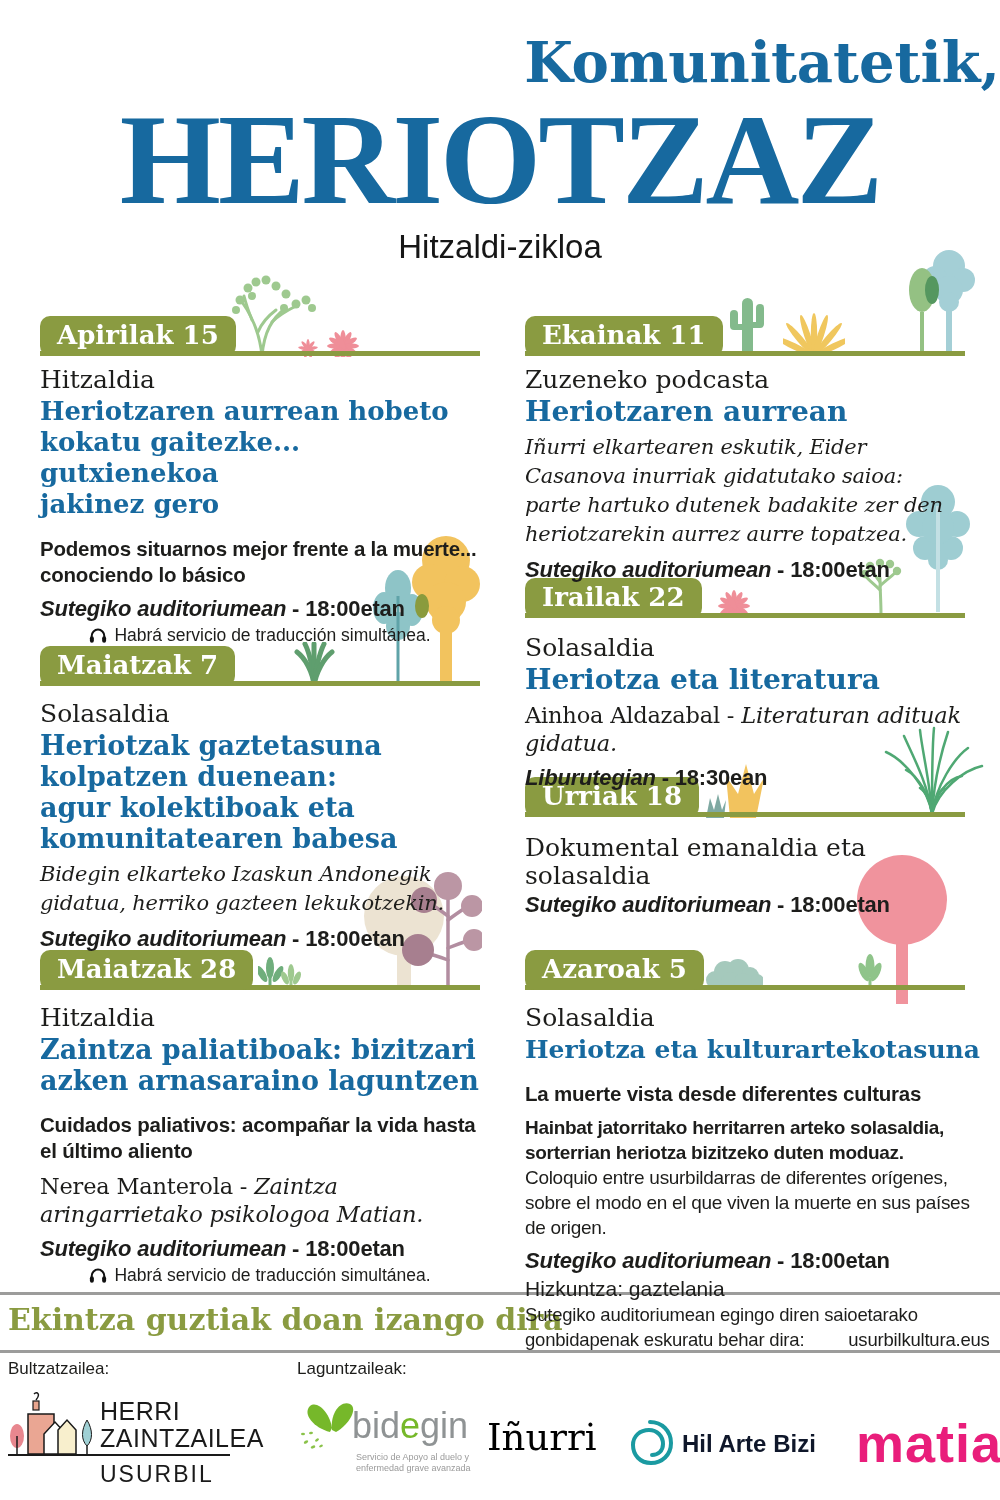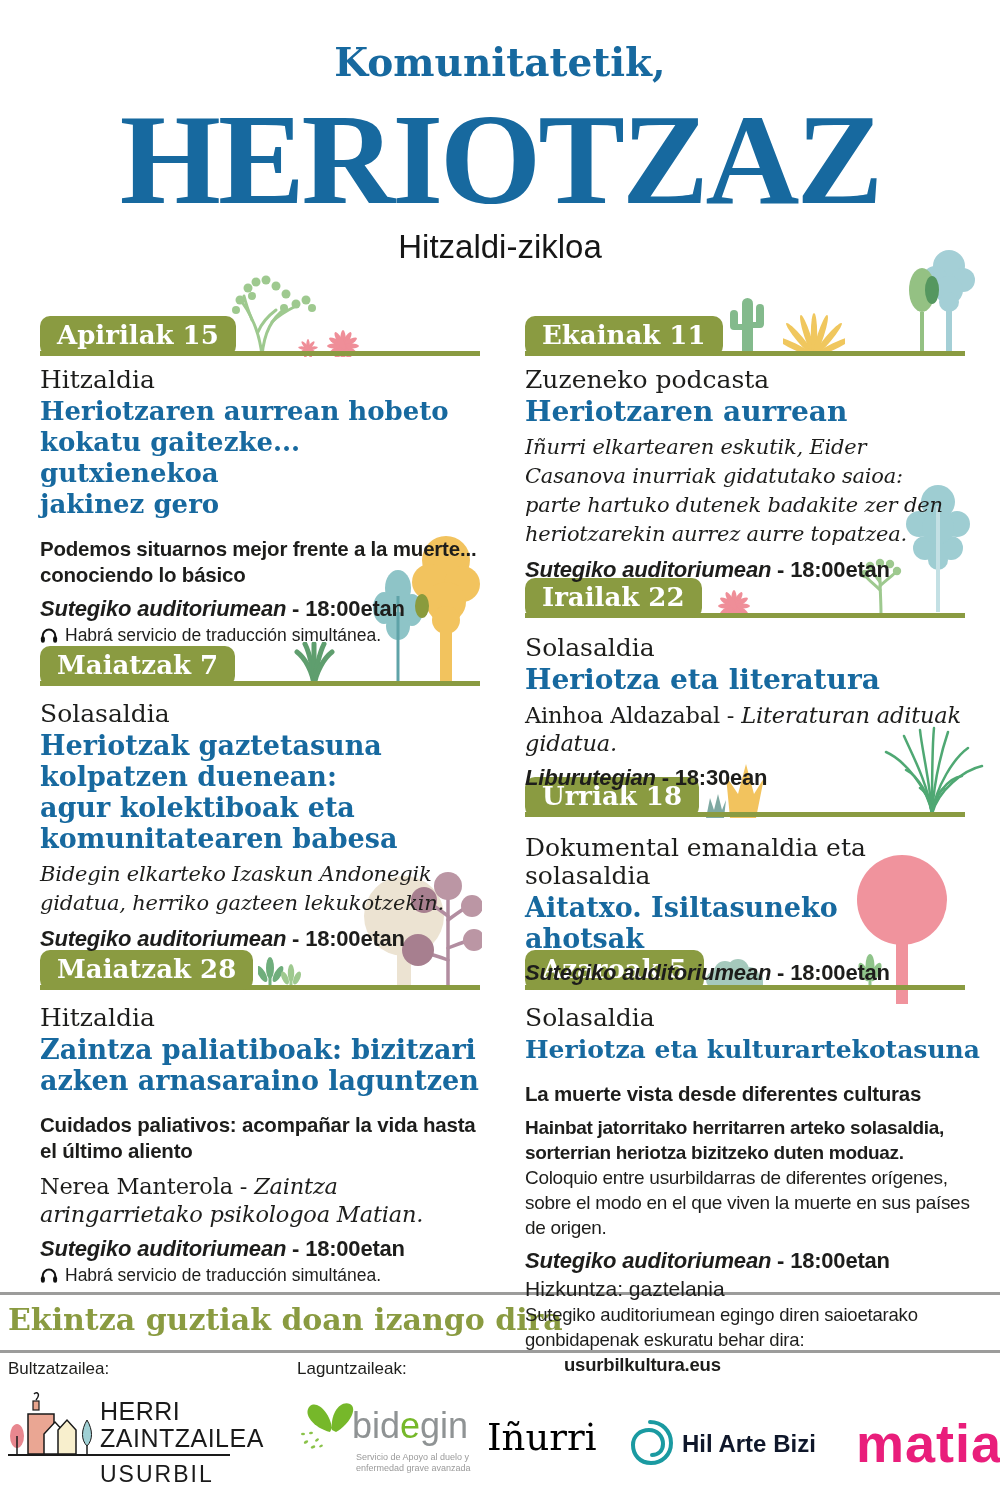--- a/index.html
+++ b/index.html
@@ -1,49 +1,49 @@
 <!DOCTYPE html>
 <html><head>
 <meta charset="utf-8">
 <title>Komunitatetik, Heriotzaz</title>
 <style>
   html,body{margin:0;padding:0;background:#fff;}
   .page{position:relative;width:1000px;height:1500px;overflow:hidden;background:#fff;
         font-family:"Liberation Sans",sans-serif;color:#1d1d1b;}
   .ctr{position:absolute;left:0;width:1000px;text-align:center;}
-  .pretitle{top:30px;font-family:"DejaVu Serif",serif;font-weight:700;font-size:39px;line-height:64px;color:#17699f;}
+  .pretitle{top:30px;font-family:"DejaVu Serif",serif;font-weight:700;font-size:56px;line-height:64px;color:#17699f;text-align:right;}
   .heriotzaz{top:86px;font-family:Liberation Serif, serif;font-weight:700;font-size:130px;line-height:146px;letter-spacing:-3px;color:#17699f;}
   .subtitle{top:228px;font-size:33px;font-weight:500;color:#161616;}
 
   .badge{position:absolute;z-index:3;background:#8a9b41;color:#fff;border-radius:10px;
          font-family:"DejaVu Serif",serif;font-weight:700;font-size:26px;line-height:34px;padding:2px 17px 4px;}
   .secline{position:absolute;z-index:2;height:5px;background:#8a9b41;}
   .deco{position:absolute;z-index:1;}
 
   .sec{position:absolute;z-index:4;width:440px;}
   .type{font-family:"DejaVu Serif",serif;font-size:25px;line-height:28px;margin:0 0 2px;}
   .etitle{font-family:"DejaVu Serif",serif;font-weight:700;color:#17699f;margin:0 0 6px;
           font-size:27px;line-height:31px;white-space:pre-line;}
   .t25{font-size:25px;} .t26{font-size:26px;} .t28{font-size:28px;}
   .sub{font-weight:700;font-size:20.5px;line-height:26px;margin:16px 0 8px;white-space:pre-line;letter-spacing:-0.2px;}
   .speaker{font-family:"DejaVu Serif",serif;font-size:22.5px;line-height:28px;margin:0 0 8px;letter-spacing:-0.2px;}
   .speaker .it,.desc-it{font-style:italic;}
   .desc-it{font-family:"DejaVu Serif",serif;font-size:21px;line-height:29px;margin:0 0 8px;letter-spacing:-0.2px;}
   .venue{font-weight:700;font-size:22px;line-height:26px;margin:0 0 3px;letter-spacing:-0.2px;}
   .venue .vn{font-style:italic;}
-  .note{display:flex;align-items:center;gap:7px;font-size:17.5px;line-height:20px;}
+  .note{display:flex;align-items:center;gap:7px;font-size:17.5px;line-height:20px;justify-content:center;}
   .descb{font-weight:700;font-size:19px;line-height:25px;margin:0;letter-spacing:-0.3px;}
   .descr{font-size:19px;line-height:25px;margin:0 0 8px;letter-spacing:-0.3px;}
   .lang{font-size:21px;line-height:24px;margin-top:2px;}
 
   .hr{position:absolute;left:0;width:1000px;height:3px;background:#9c9c9b;}
   .free{position:absolute;left:8px;top:1300px;font-family:"DejaVu Serif",serif;font-weight:700;
         font-size:30px;line-height:40px;color:#8a9b41;z-index:4;}
   .invite{position:absolute;left:525px;top:1302px;width:470px;font-size:18.5px;line-height:25px;letter-spacing:-0.2px;z-index:4;}
-  .invite b{font-weight:700;margin-left:39px;}
+  .invite b{font-weight:400;margin-left:39px;}
   .slabel{position:absolute;top:1340px;font-size:17px;font-weight:500;z-index:4;margin-top:19px;}
   .herri-text{position:absolute;left:100px;top:1398px;font-size:25px;line-height:27px;letter-spacing:0.5px;color:#1a1a1a;z-index:4;}
   .herri-line{position:absolute;left:8px;top:1454px;width:222px;height:2px;background:#1a1a1a;z-index:4;}
   .herri-town{position:absolute;left:100px;top:1461px;font-size:23px;letter-spacing:2px;color:#1a1a1a;z-index:4;}
   .bidegin-word{position:absolute;left:352px;top:1406px;font-size:36px;line-height:40px;color:#8f9394;z-index:4;}
   .bidegin-word .ge{color:#76b82a;}
   .bidegin-tag{position:absolute;left:356px;top:1452px;font-size:9px;line-height:11px;color:#9a9a9a;z-index:4;white-space:pre-line;}
   .inurri{position:absolute;left:487px;top:1416px;font-family:"DejaVu Serif",serif;font-size:37px;color:#000000;z-index:4;}
   .hab-text{position:absolute;left:682px;top:1430px;font-size:24px;font-weight:700;color:#0f172a;z-index:4;}
   .matia{position:absolute;left:856px;top:1412px;font-size:54px;font-weight:700;color:#e91e7b;letter-spacing:1px;z-index:4;}
@@ -361,21 +361,20 @@
     <h3 class="etitle">Heriotzak gaztetasuna
 kolpatzen duenean:
 agur kolektiboak eta
 komunitatearen babesa</h3>
     <div class="desc-it">Bidegin elkarteko Izaskun Andonegik gidatua, herriko gazteen lekukotzekin.</div>
     <div class="venue"><span class="vn">Sutegiko auditoriumean</span><span> - </span><span>18:00etan</span></div>
   </section>
 
   <section class="sec" style="left:525px;top:834px">
     <div class="type">Dokumental emanaldia eta solasaldia</div>
-    <h3 class="etitle">Aitatxo. Isiltasuneko ahotsak</h3>
     <div class="venue"><span class="vn">Sutegiko auditoriumean</span><span> - </span><span>18:00etan</span></div>
   </section>
 
   <section class="sec" style="left:40px;top:1004px">
     <div class="type">Hitzaldia</div>
     <h3 class="etitle">Zaintza paliatiboak: bizitzari
 azken arnasaraino laguntzen</h3>
     <div class="sub">Cuidados paliativos: acompañar la vida hasta
 el último aliento</div>
     <div class="speaker"><span>Nerea Manterola - </span><span class="it">Zaintza aringarrietako psikologoa Matian.</span></div>

